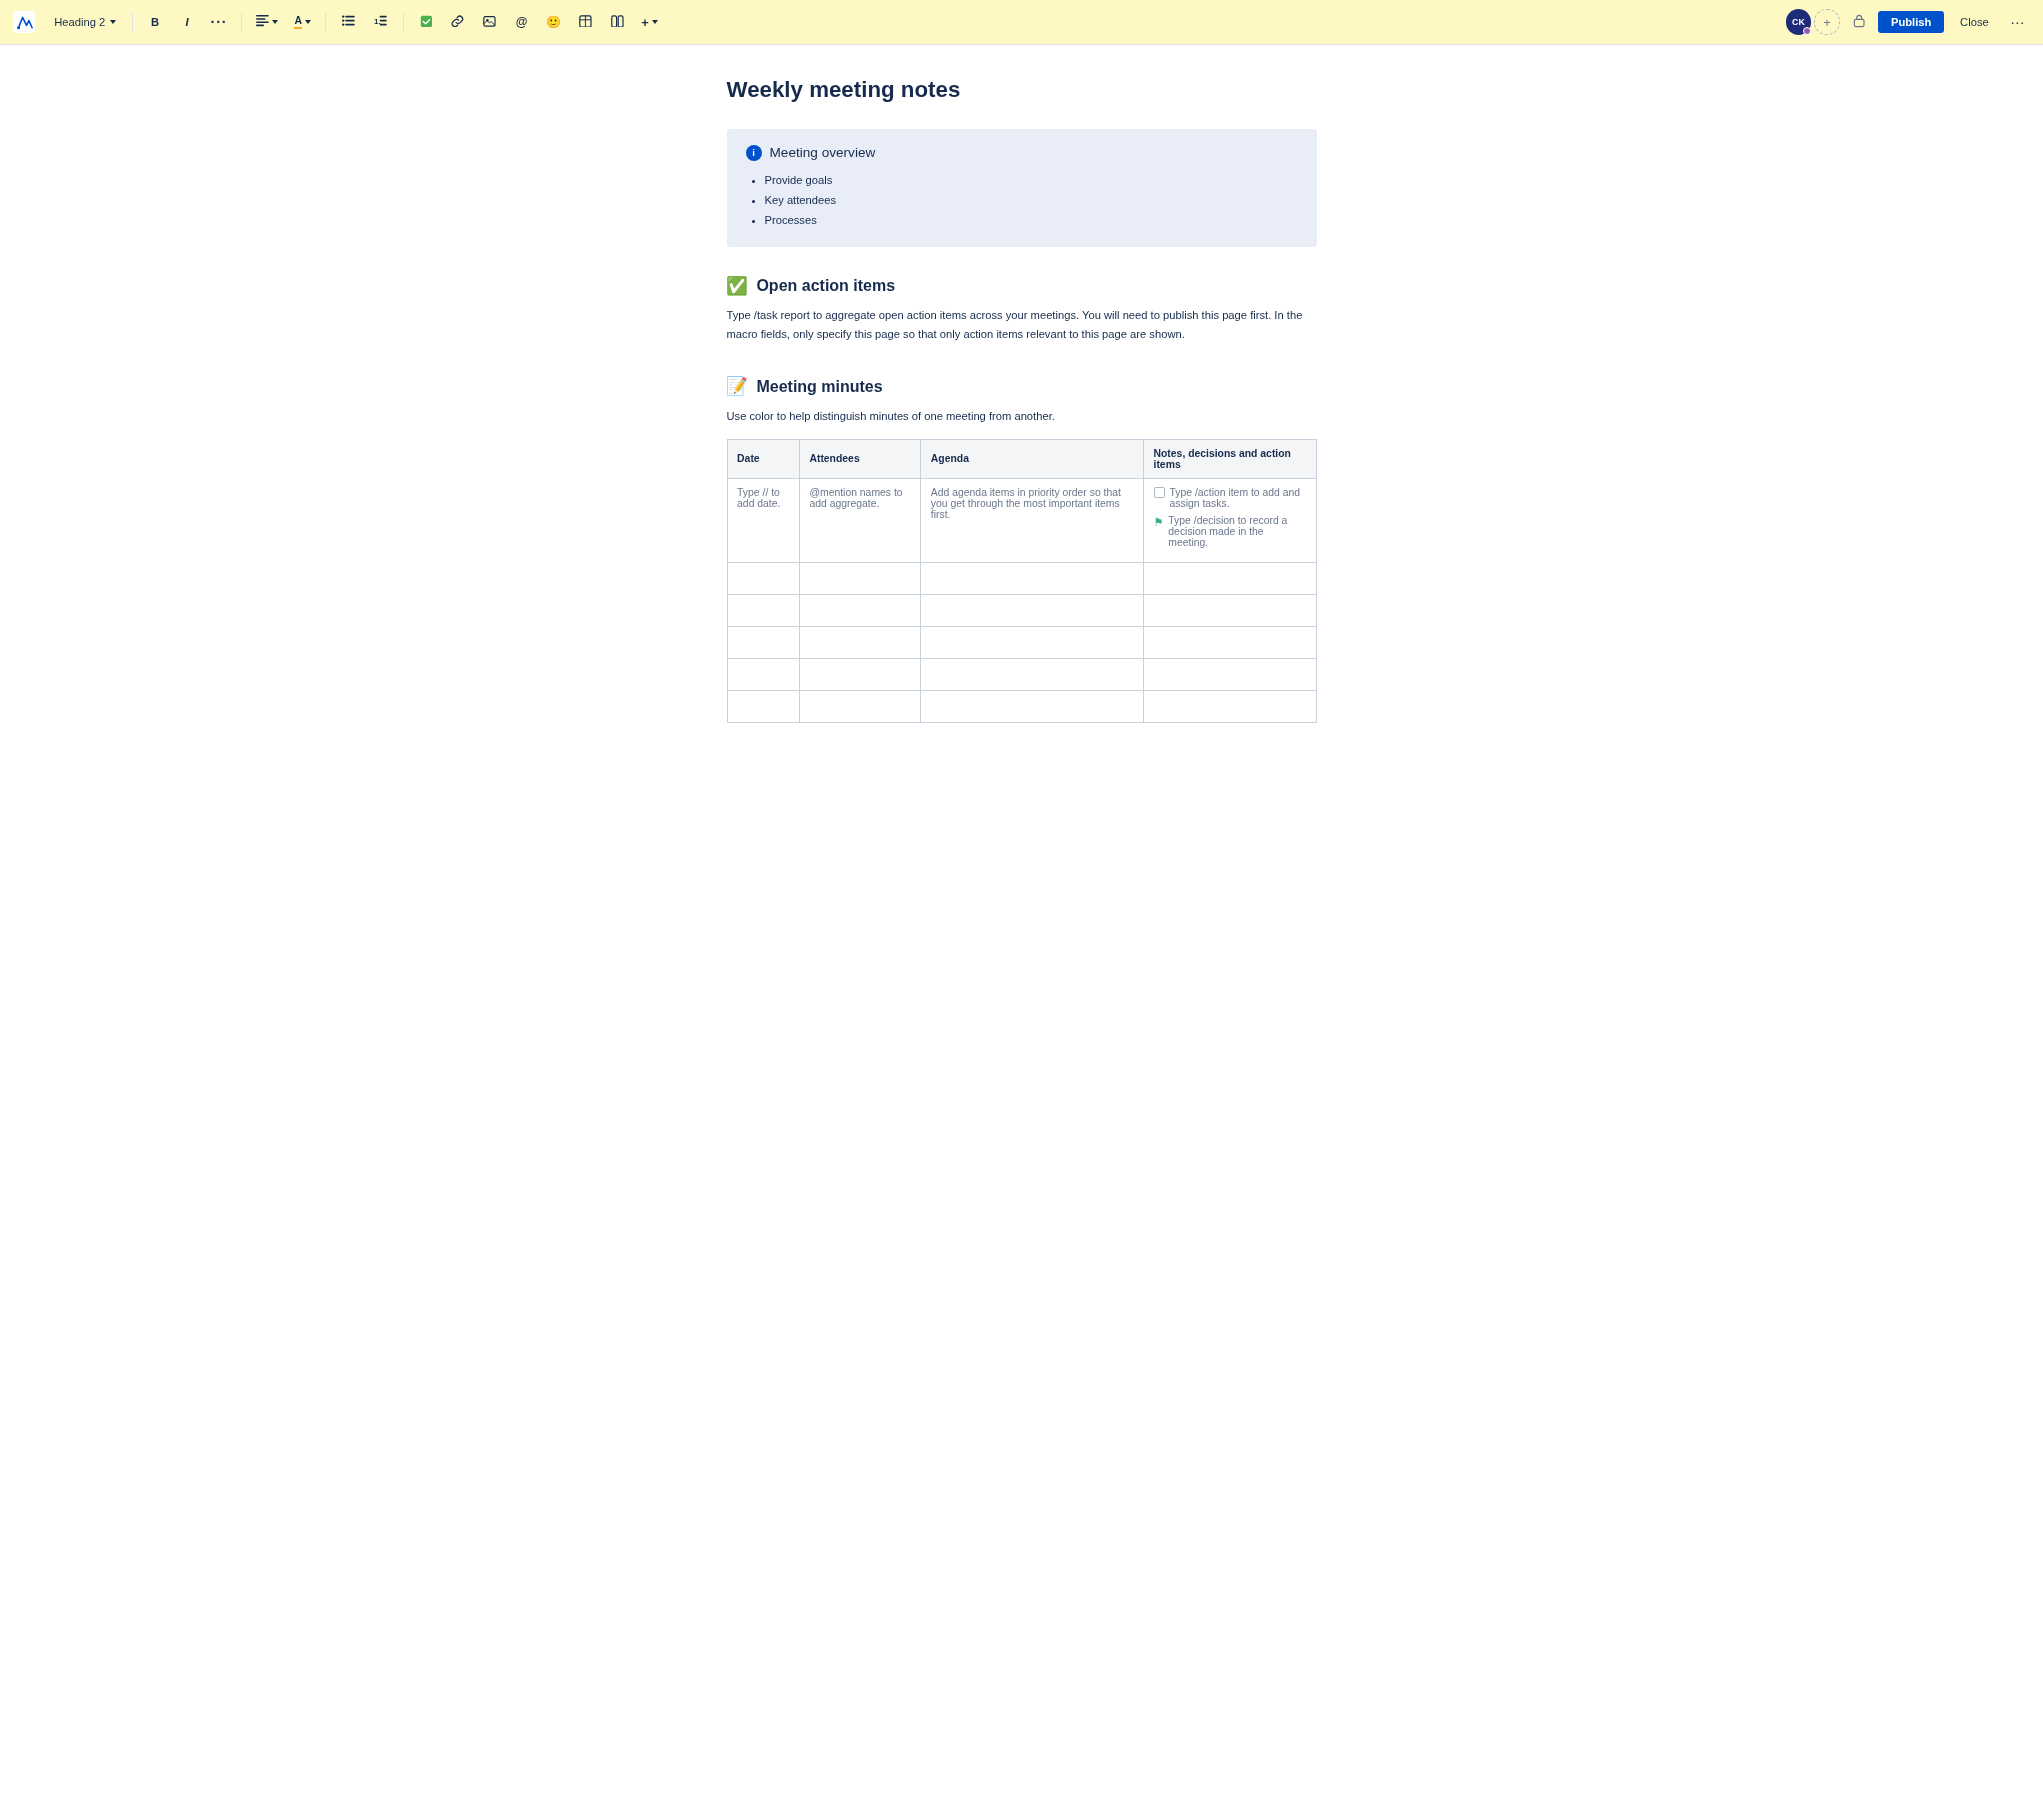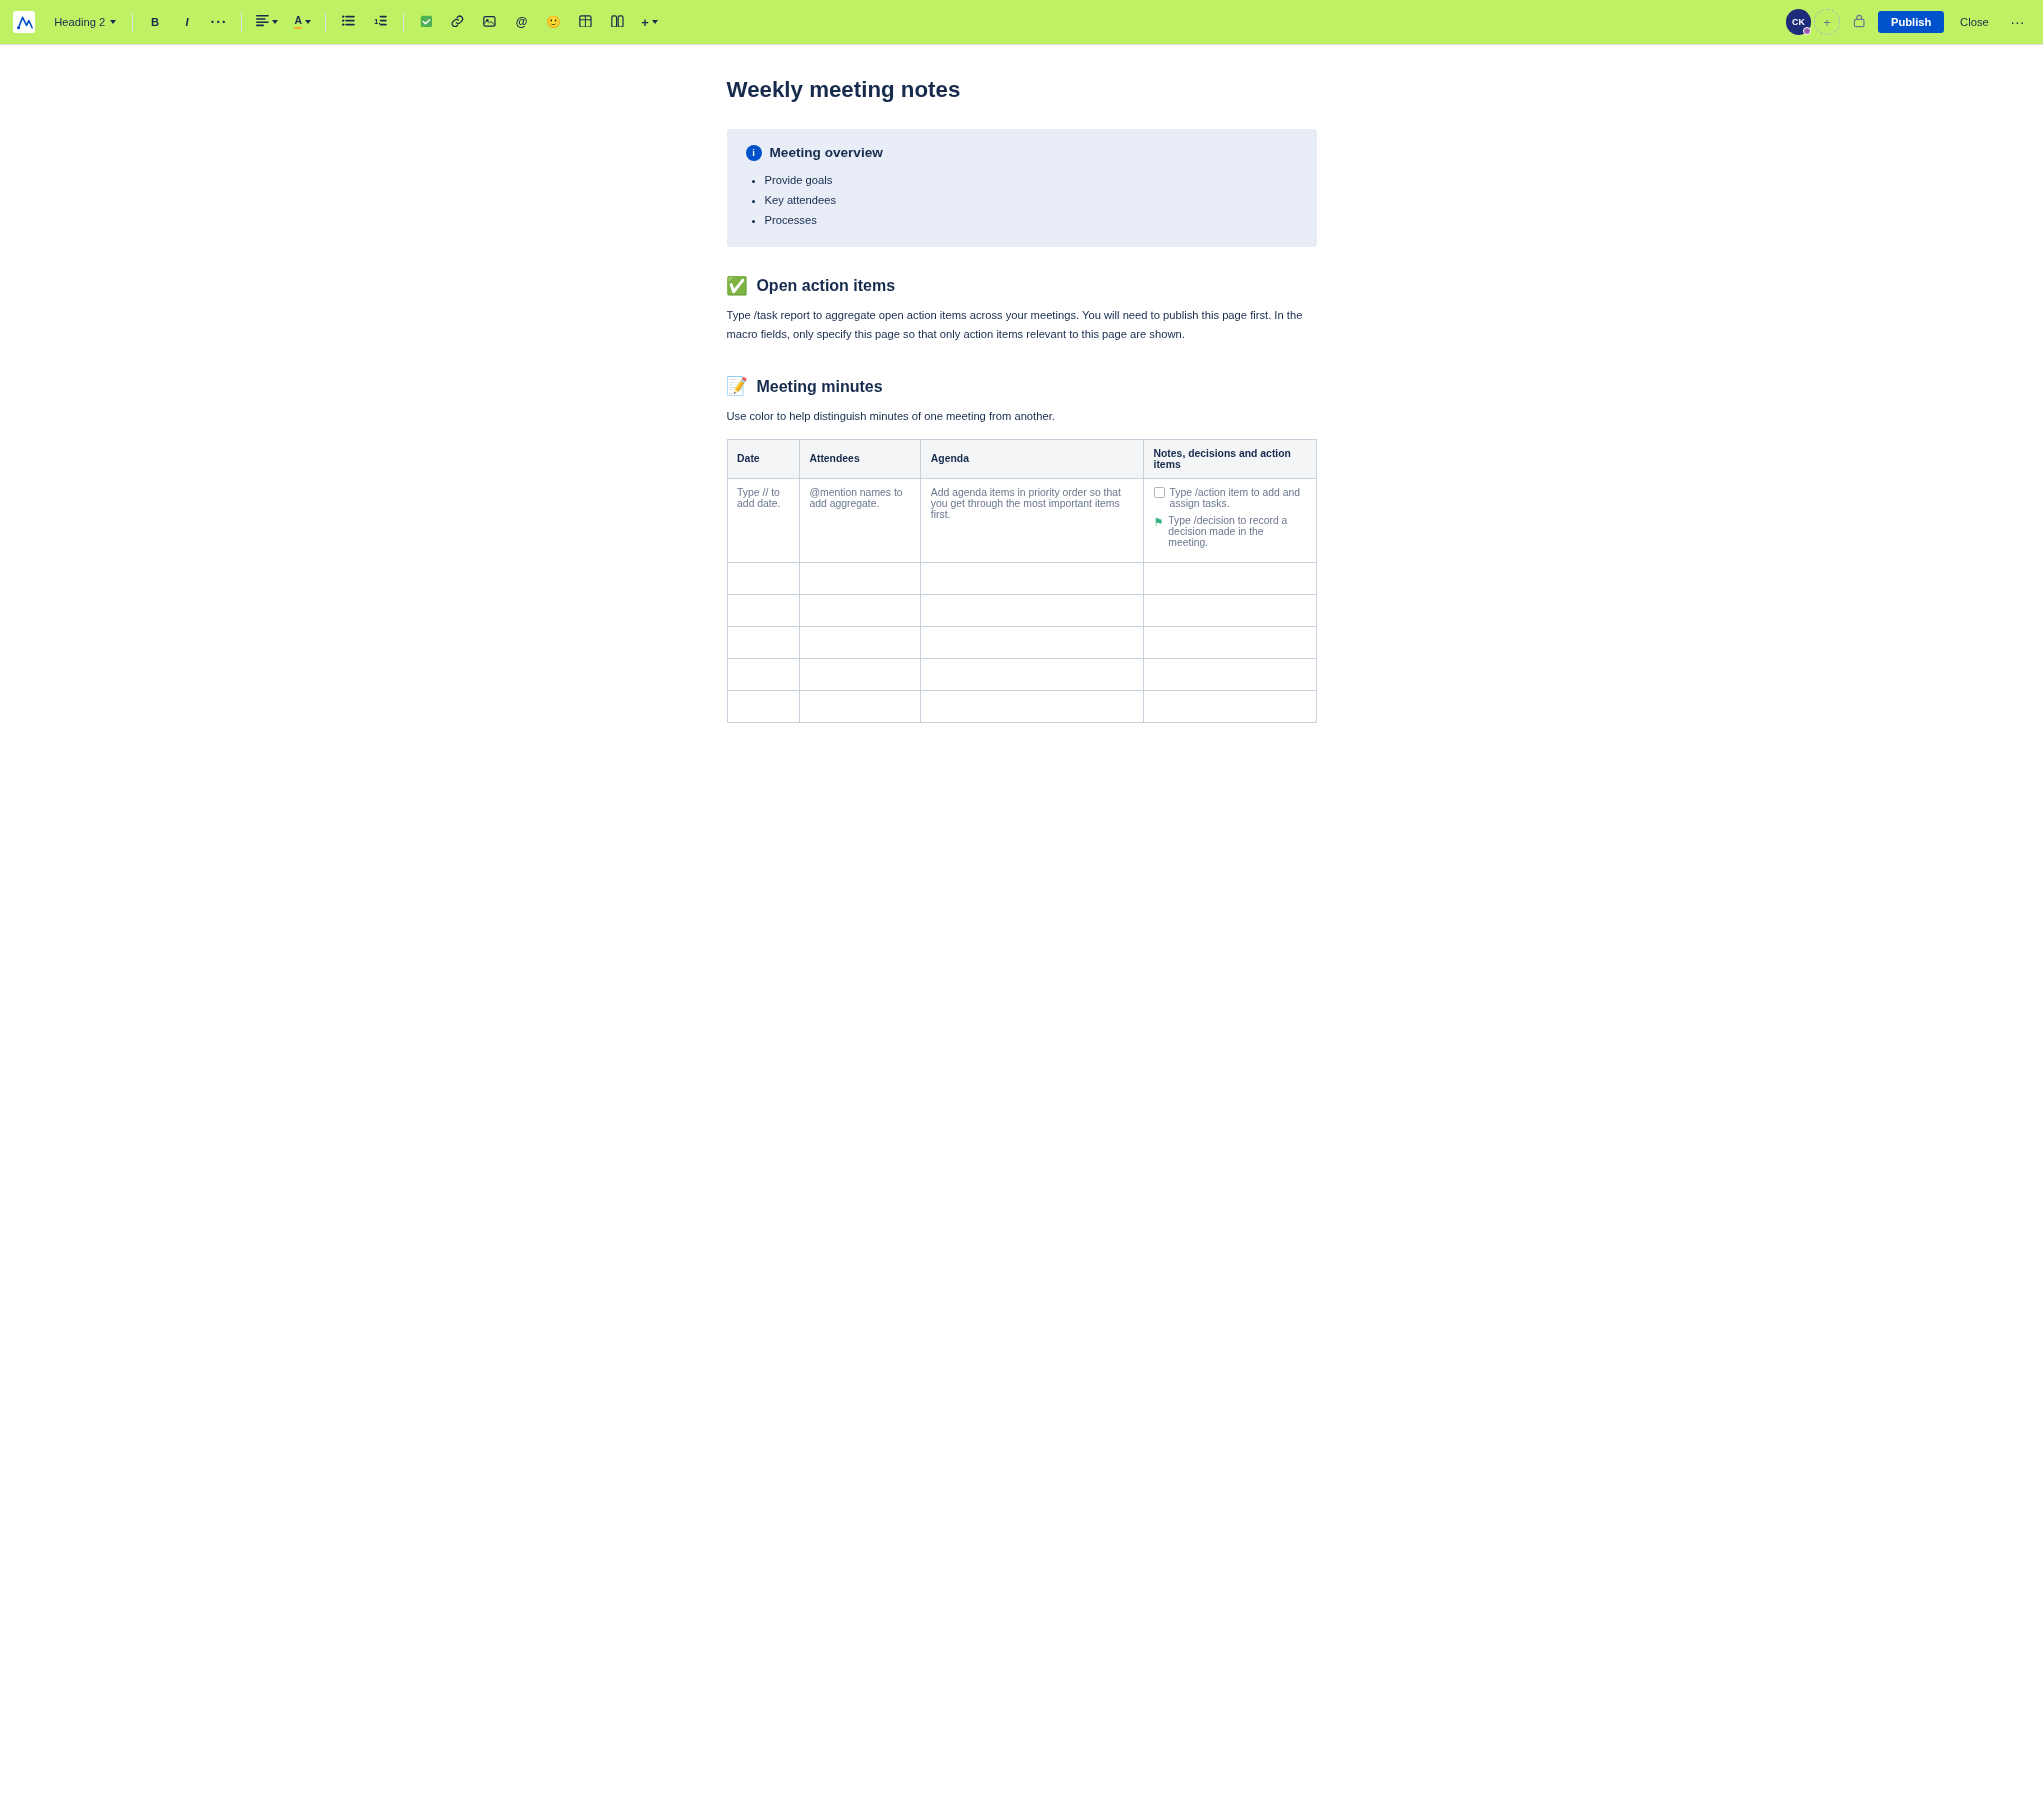--- a/index.html
+++ b/index.html
@@ -13,21 +13,21 @@
     
     .toolbar {
       display: flex;
       align-items: center;
       height: 45px;
       padding: 0 12.8px;
       border-bottom: 0.8px solid #dfe1e6;
       gap: 6.4px;
       position: sticky;
       top: 0;
-      background: #bef264;
+      background: #fef9c3;
       z-index: 100;
     }
     .toolbar-logo {
       width: 22.3px;
       height: 22.3px;
       margin-right: 6.4px;
       flex-shrink: 0;
     }
     .heading-selector {
       display: flex;
@@ -197,21 +197,21 @@
       color: #fff;
       display: flex;
       align-items: center;
       justify-content: center;
       font-size: 9.6px;
       font-weight: 700;
       flex-shrink: 0;
     }
     .info-panel-title {
       font-size: 13.6px;
-      font-weight: 700;
+      font-weight: 400;
       color: #172b4d;
     }
     .info-panel-body {
       color: #172b4d;
       font-size: 11.2px;
       line-height: 1.6;
       margin-bottom: 9.6px;
     }
     .info-panel-list {
       list-style: disc;

